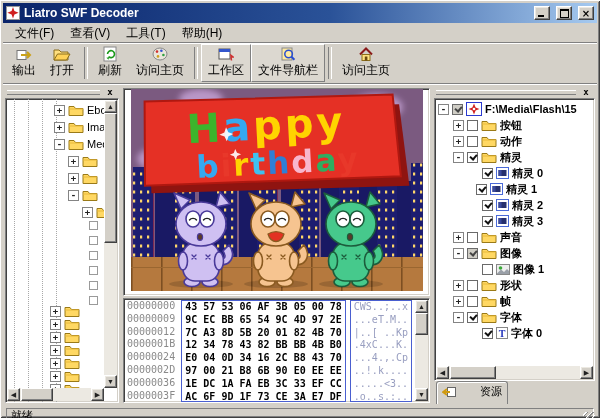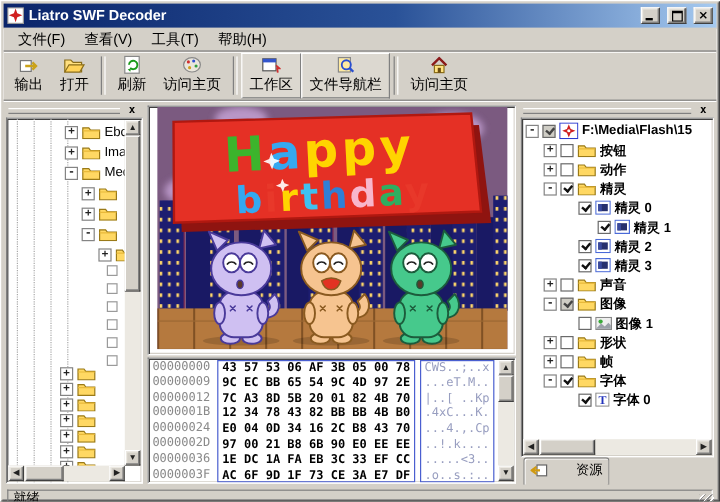--- a/index.html
+++ b/index.html
@@ -566,21 +566,21 @@
               <span class="cb checked"></span>
               <span class="nicon">
                 <svg width="13" height="12">
                   <rect x="0.5" y="0.5" width="12" height="11" fill="#fff" stroke="#4a6ad8"></rect>
                   <rect x="2.5" y="3" width="8" height="6" fill="#26306e"></rect>
                   <rect x="2.5" y="3" width="3" height="6" fill="#3a4a9e"></rect>
                 </svg>
               </span>
               <span class="lbl">精灵 0</span>
             </div>
-            <div class="rrow" style="padding-left:47px">
+            <div class="rrow" style="padding-left:25px">
               <span class="ebsp"></span>
               <span class="cb checked"></span>
               <span class="nicon">
                 <svg width="13" height="12">
                   <rect x="0.5" y="0.5" width="12" height="11" fill="#fff" stroke="#4a6ad8"></rect>
                   <rect x="2.5" y="3" width="8" height="6" fill="#26306e"></rect>
                   <rect x="2.5" y="3" width="3" height="6" fill="#3a4a9e"></rect>
                 </svg>
               </span>
               <span class="lbl">精灵 1</span>

